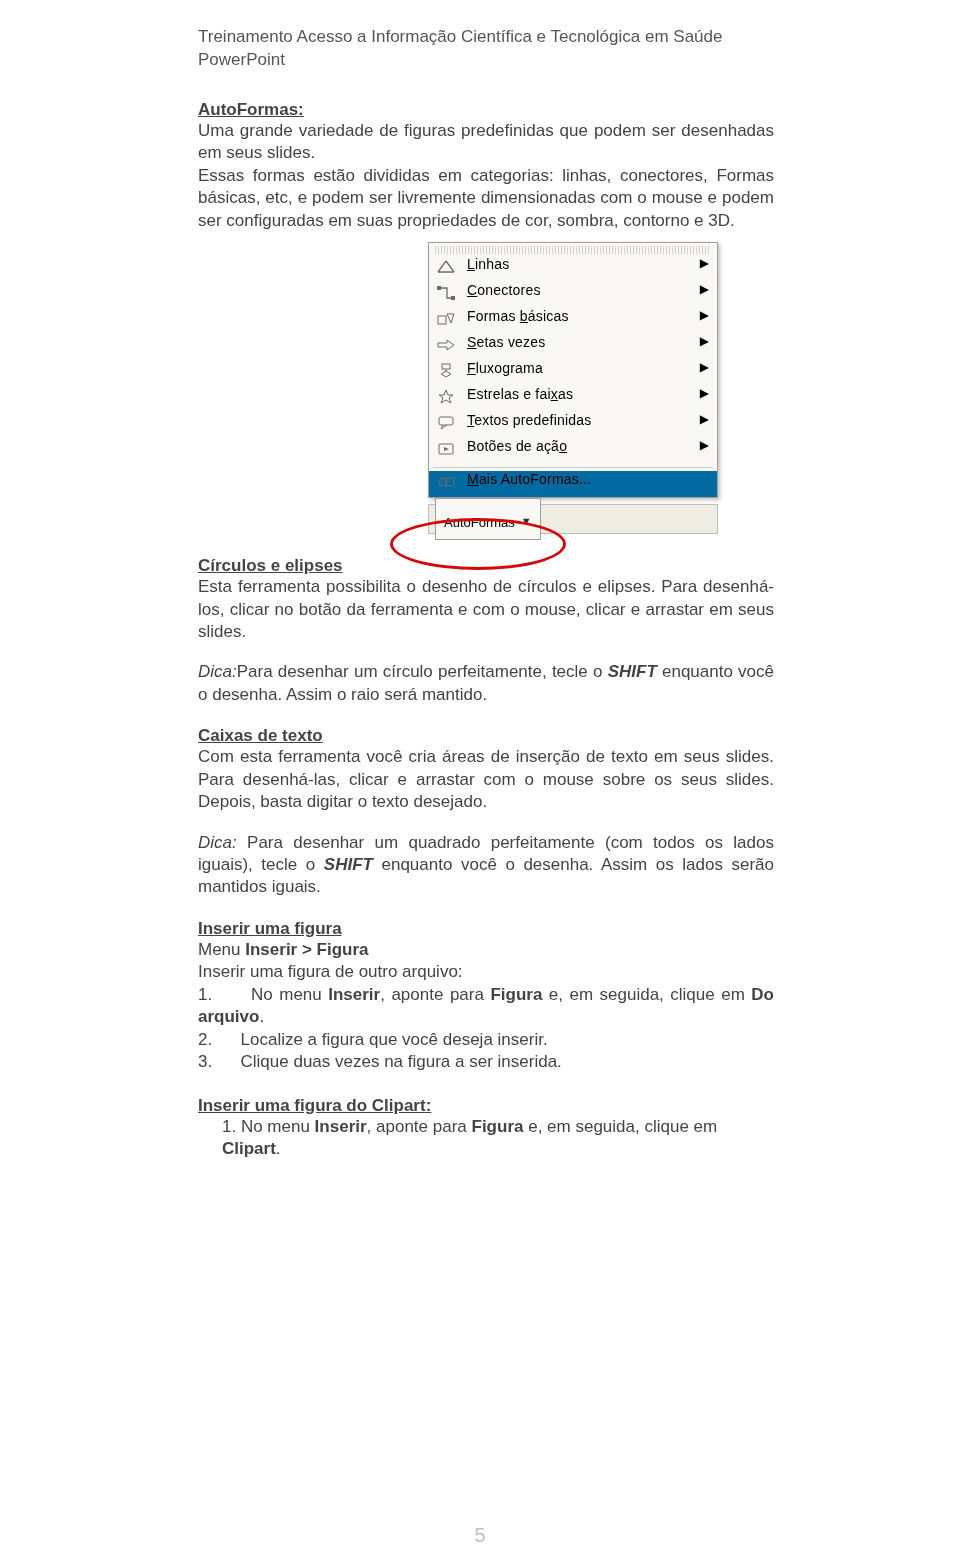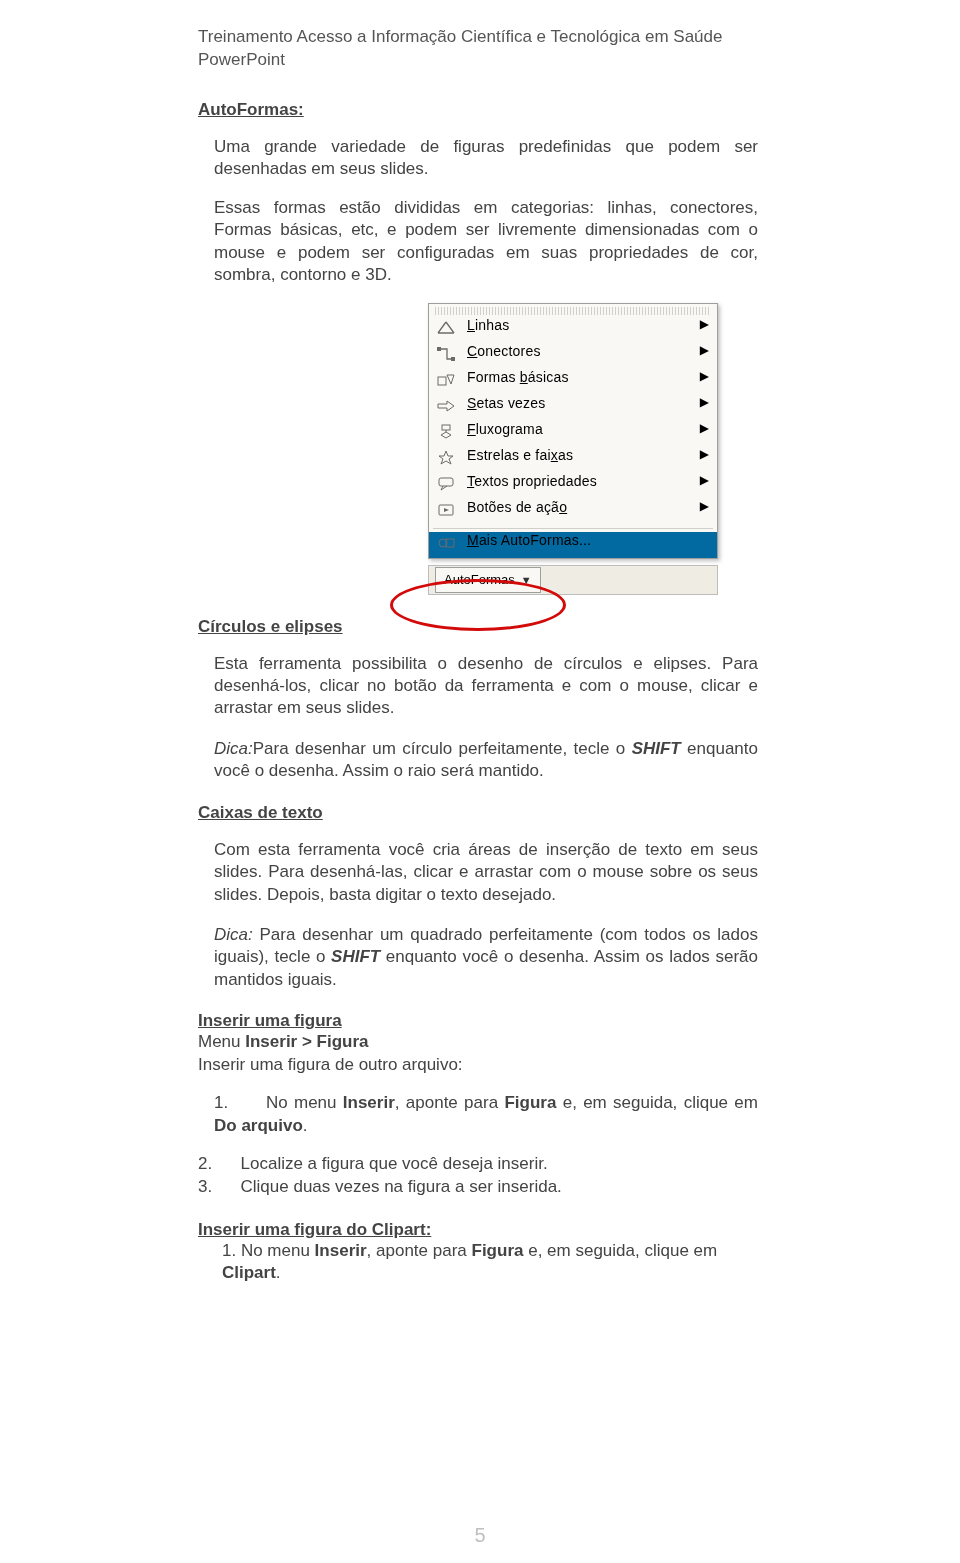--- a/index.html
+++ b/index.html
@@ -1,39 +1,39 @@
 <!DOCTYPE html>
 <html><head>
 <meta charset="utf-8">
 <style>
   html,body{margin:0;padding:0;background:#fff;color:#444;font-family:Verdana,Geneva,sans-serif;-webkit-font-smoothing:antialiased}
   .page{width:788px;min-height:1563px;margin:0 auto;padding:26px 100px 30px 112px;box-sizing:border-box;position:relative}
   .hdr{font-size:17px;line-height:1.35;color:#555}
   .hdr div{white-space:nowrap}
   .section{margin-top:28px}
   .h{font-weight:700;text-decoration:underline;font-size:17px;color:#444}
-  .p{font-size:17px;line-height:1.32;text-align:justify;color:#444;margin:16px}
+  .p{font-size:17px;line-height:1.32;text-align:justify;color:#444;margin:0}
   .pn{font-size:17px;line-height:1.32;color:#444;margin:0}
   .b{font-weight:700}
   .i{font-style:italic}
 
   
   .menuwrap{margin:10px 0 22px 230px;width:290px;font-family:Tahoma,Verdana,sans-serif;font-size:14px;color:#000}
   .menubox{background:#f9f8f5;border:1px solid #9e9e9e;box-shadow:2px 2px 4px rgba(0,0,0,.25)}
   .grip{height:8px;background:repeating-linear-gradient(90deg,#d0cfc9 0 1px,#f9f8f5 1px 3px);margin:3px 6px 2px}
   .mi{display:flex;height:26px;padding:0 8px 0 4px}
   .mi .ic{width:26px;height:22px;display:flex;align-items:center;justify-content:center;margin-right:8px;color:#6b6b6b}
   .mi .lb{flex:1;letter-spacing:.2px}
   .mi .ar{color:#000;font-size:12px}
   .mi.hi{background:#0369a1}
   .mi .u{text-decoration:underline}
   .sep{height:1px;background:#d0cfc9;margin:3px 4px}
 
   .afbar{display:flex;align-items:center;height:28px;margin-top:6px;background:#efece3;border:1px solid #bdbdbd}
-  .afbtn{display:flex;align-items:center;height:24px;margin-left:6px;padding:0 8px 0 8px;border:1px solid #9e9e9e;background:#f9f8f5;font-size:13px}
+  .afbtn{display:flex;height:24px;margin-left:6px;padding:16px 8px 0 8px;border:1px solid #9e9e9e;background:#f9f8f5;font-size:13px}
   .afbtn span.caret{margin-left:6px;font-size:11px;color:#333}
   .oval{position:relative;left:-38px;top:20px;width:170px;height:46px;border:3px solid #d30a0a;border-radius:50%;pointer-events:none}
   .ovalwrap{height:0}
 
   .pagenum{position:absolute;bottom:16px;left:0;width:100%;text-align:center;font-size:20px;color:#bfbfbf;font-family:Verdana,sans-serif}
   svg{display:block}
 </style>
 </head>
 <body>
 
@@ -119,21 +119,21 @@
         <span class="ar">▶</span>
       </div>
 
       <div class="mi">
         <span class="ic">
           <svg width="18" height="16" viewBox="0 0 18 16">
               <rect x="2" y="2" width="14" height="8" rx="2" stroke="#6b6b6b" fill="none"></rect>
               <path d="M6 10 L4 14 L10 10" stroke="#6b6b6b" fill="none"></path>
             </svg>
         </span>
-        <span class="lb"><span></span><span class="u">T</span><span>extos propriedades</span></span>
+        <span class="lb"><span></span><span class="u">T</span><span>extos predefinidas</span></span>
         <span class="ar">▶</span>
       </div>
 
       <div class="mi">
         <span class="ic">
           <svg width="18" height="16" viewBox="0 0 18 16">
               <rect x="2" y="3" width="14" height="10" rx="1" stroke="#6b6b6b" fill="none"></rect>
               <polygon points="7,6 12,8 7,10" fill="#6b6b6b"></polygon>
             </svg>
         </span>

